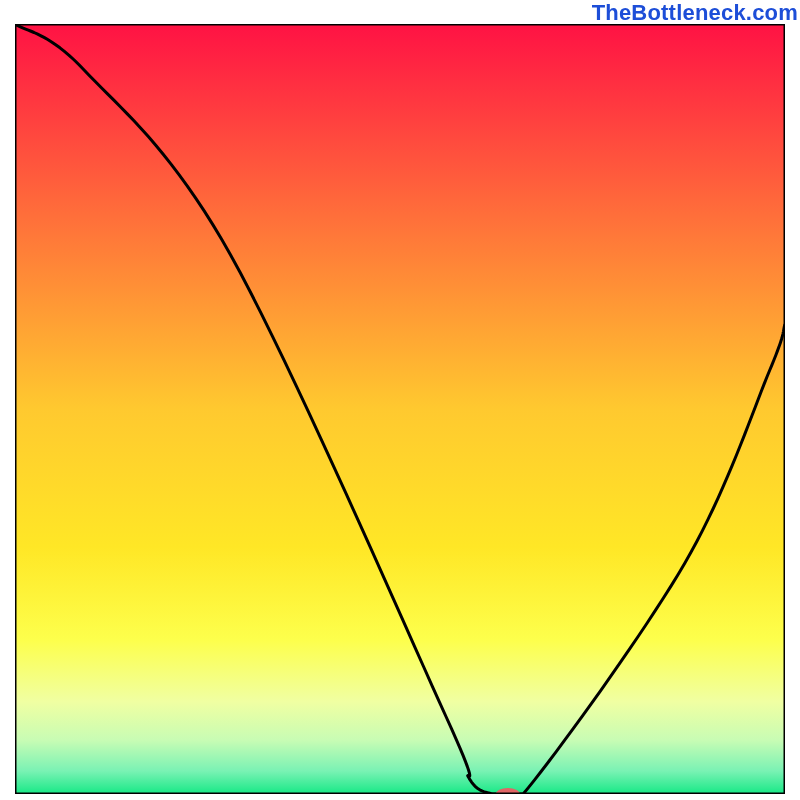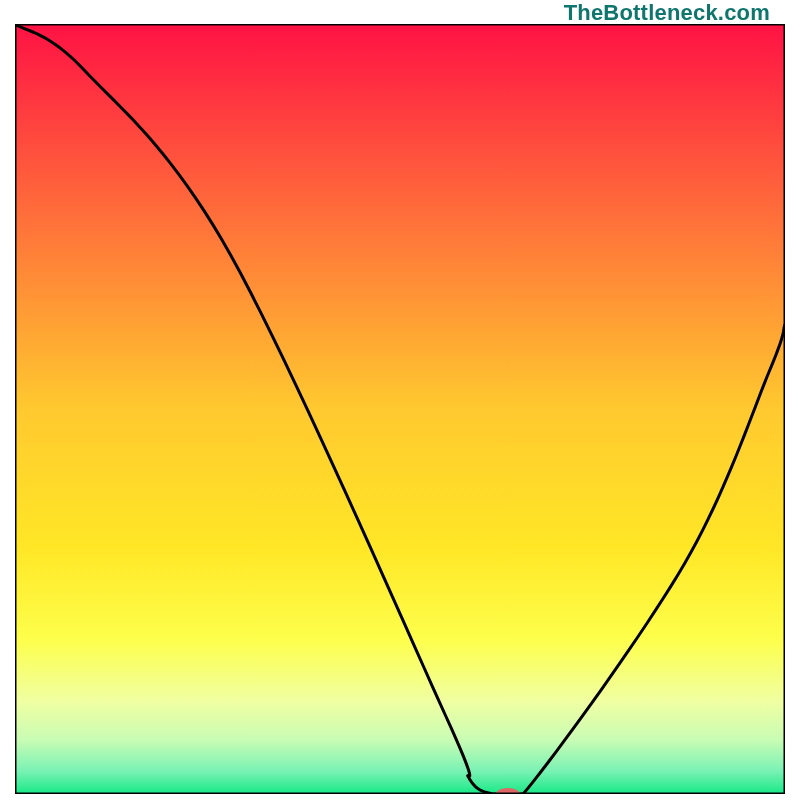--- a/index.html
+++ b/index.html
@@ -11,24 +11,24 @@
     font-family: Arial, Helvetica, sans-serif;
   }
   .容器 {
     position: relative;
     width: 800px;
     height: 800px;
   }
   .水印 {
     position: absolute;
     top: 0;
-    right: 30px;
+    right: 2px;
     font-size: 22px;
     font-weight: bold;
-    color: #0f766e;
+    color: #1d4ed8;
     z-index: 10;
     letter-spacing: 0.2px;
   }
   svg.图表 {
     position: absolute;
     top: 24px;
     left: 15px;
     width: 770px;
     height: 770px;
   }

